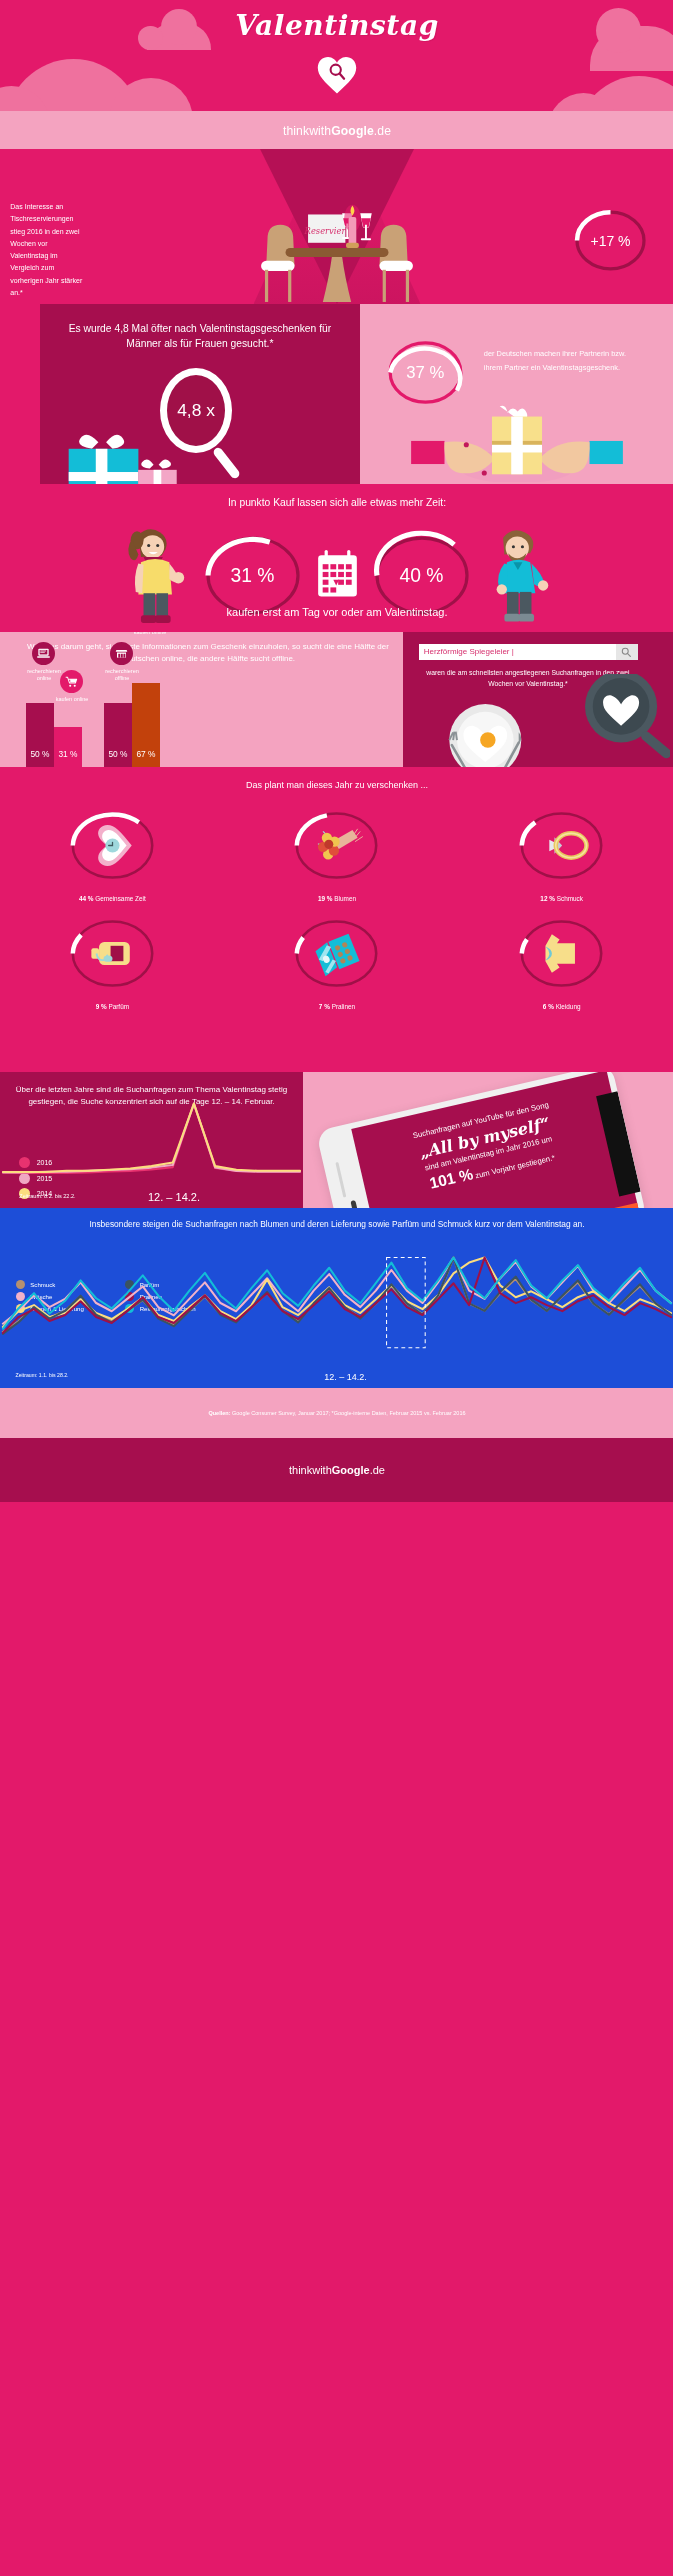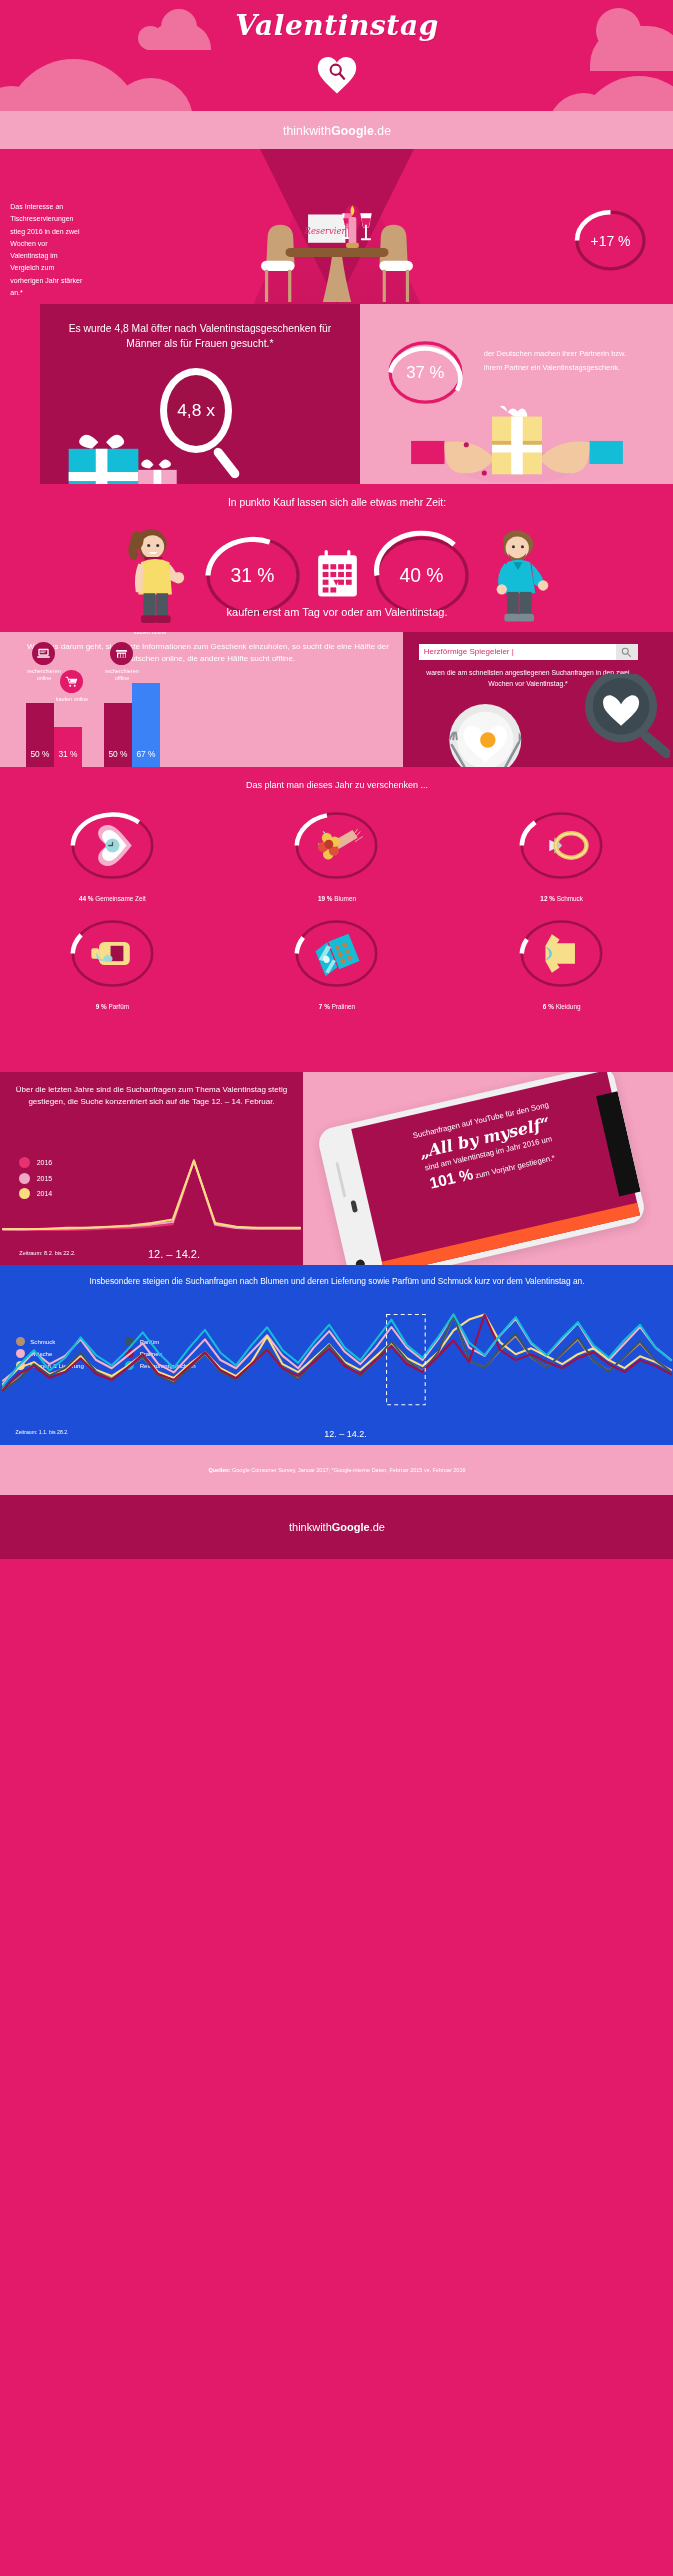--- a/index.html
+++ b/index.html
@@ -122,21 +122,21 @@
 
   
   .s5 { position: relative; height: 305px; background:#e3196a; overflow:hidden; }
   .s5 .sec-title { position:absolute; top: 11.6px; left:0; right:0; font-size: 9px;}
   .giftgrid { position:absolute; top: 33px; left: 0; right: 0; display:grid; grid-template-columns: repeat(3, 1fr); row-gap: 6.4px;}
   .giftcell { display:flex; flex-direction:column; align-items:center; }
   .giftcell .lbl { margin-top: 3.9px; color:#fff; font-size: 6.4px; }
   .giftcell .lbl b { font-weight: bold; }
 
   
-  .s6 { position:relative; height: 193px; display:flex; }
+  .s6 { position:relative; height: 136px; display:flex; }
   .s6 .left { position:relative; width: 303px; background:#a60e4e; overflow:hidden;}
   .s6 .right { position:relative; width: 370px; background:#f4a3c0; overflow:hidden;}
   .s6 .left .head { position:absolute; top: 11.6px; left: 15.5px; right: 15.5px; text-align:center; color:#fff; font-size: 8px; line-height:1.55;}
   .legend { position:absolute; left: 19.3px; top: 85px; }
   .legend .it { display:flex; align-items:center; gap: 6.4px; margin-bottom: 4.5px; }
   .legend .dot { width: 11px; height:11px; border-radius:50%; }
   .legend .nm { color:#fff; font-size: 7px; }
   .s6 .zeit { position:absolute; left: 19.3px; bottom: 9px; color:#fff; font-size: 5.5px;}
   .s6 .daterange { position:absolute; left: 148px; bottom: 5.2px; color:#fff; font-size: 11px; font-weight:300;}
   .phone {
@@ -428,21 +428,21 @@
                 <rect x="3" y="7" width="14" height="8" fill="#fff"></rect>
                 <rect x="5" y="9" width="3" height="6" fill="#a60e4e"></rect>
                 <rect x="9" y="9" width="3" height="6" fill="#a60e4e"></rect>
                 <rect x="13" y="9" width="3" height="6" fill="#a60e4e"></rect>
               </svg>
           </div>
           <div class="iconlabel" style="top:-35px;left:-4.5px;">recherchieren offline</div>
           <span>50 %</span>
         </div>
 
-        <div class="bar" style="height:84px;background:#3b82f6;">
+        <div class="bar" style="height:84px;background:#c2410c;">
 
           <div class="iconlabel" style="top:-54px;left:-4.5px;">kaufen offline</div>
           <span>67 %</span>
         </div>
       </div>
     </div>
 
     <div class="right">
       <div class="searchbox">
         <div class="q">Herzförmige Spiegeleier |</div>

